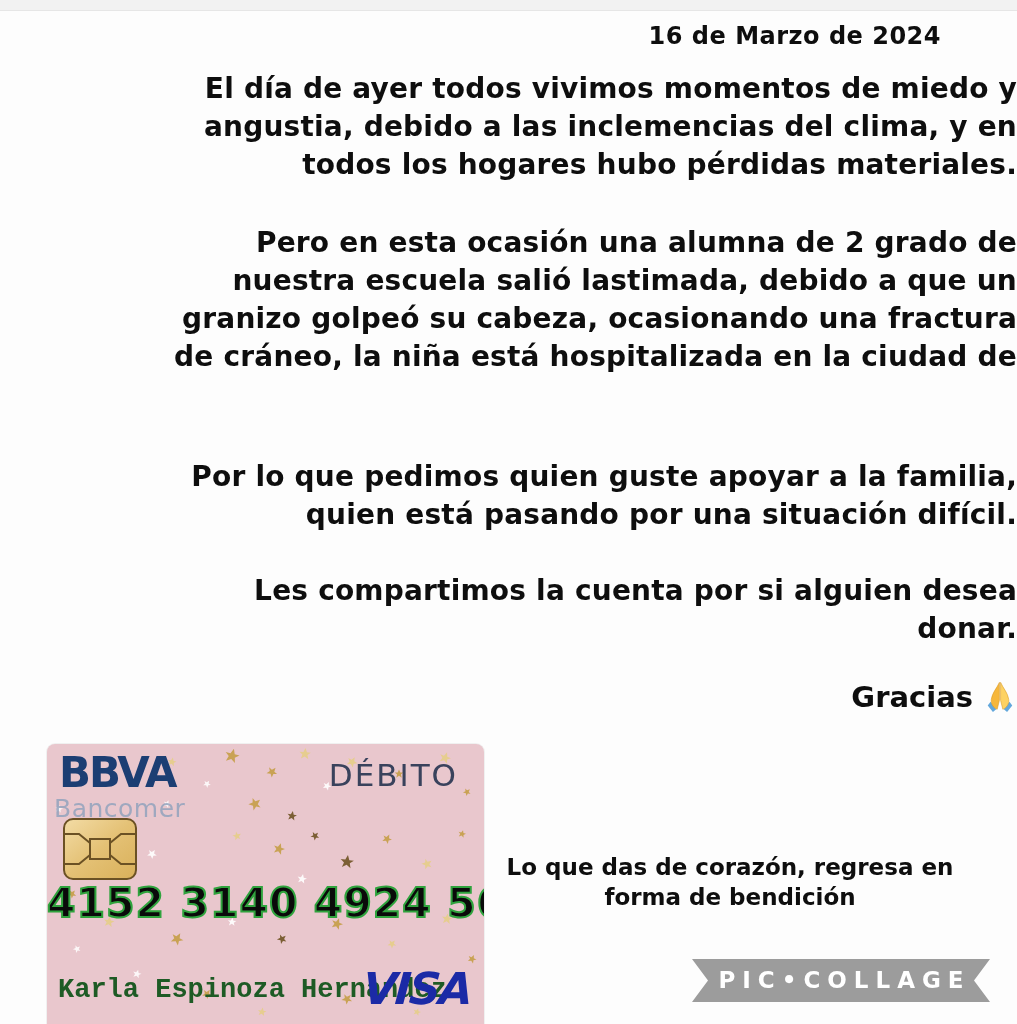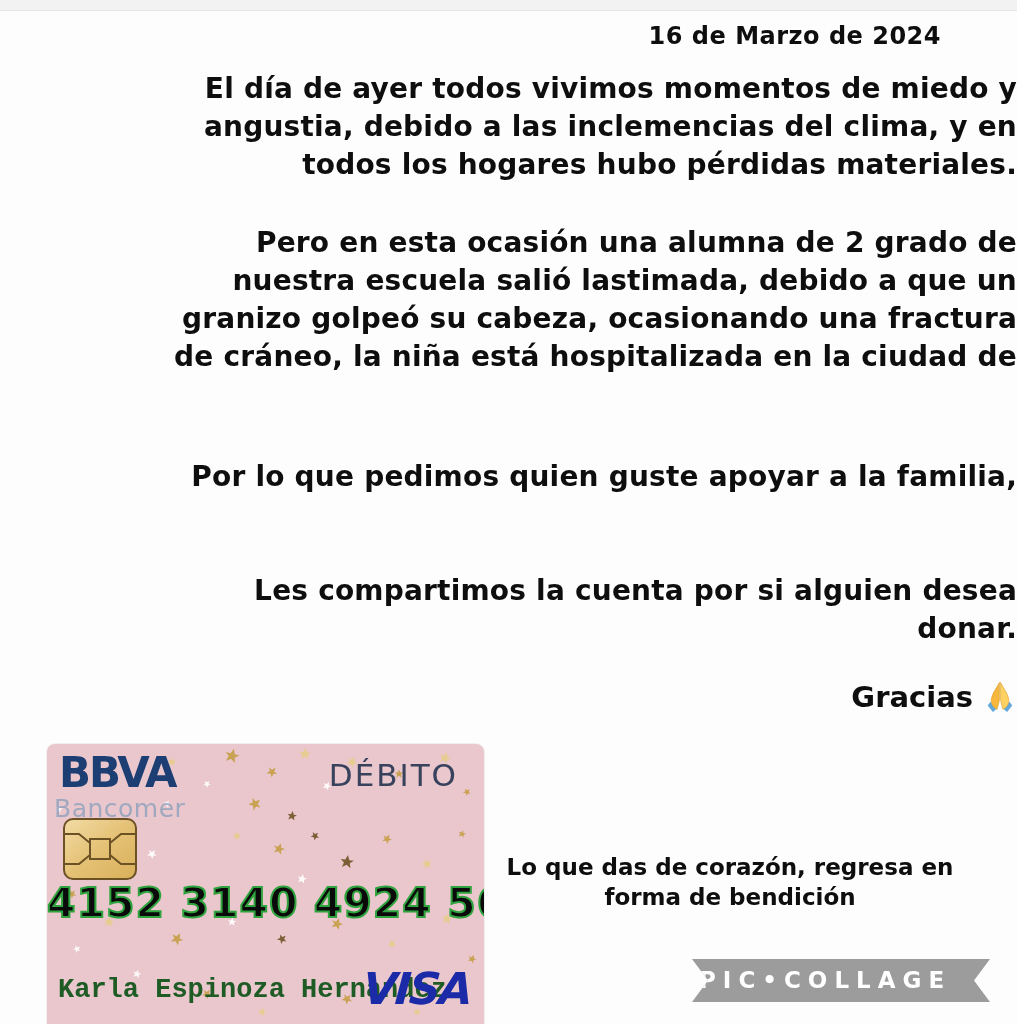--- a/index.html
+++ b/index.html
@@ -93,21 +93,21 @@
   .quote .line{white-space:nowrap;}
 
   
   .ribbon{
     position:absolute;left:692px;top:959px;
     width:298px;height:43px;
     background:#9c9c9c;
     clip-path:polygon(0 0,100% 0,calc(100% - 16px) 50%,100% 100%,0 100%,16px 50%);
     color:#ffffff;
     font-size:23px;font-weight:700;letter-spacing:7px;
-    line-height:43px;
+    line-height:43px;text-align:center;
     text-indent:7px;
   }
 </style>
 </head>
 <body>
 
 <div class="page">
   <div class="top-strip"></div>
 
   <div class="date">16 de Marzo de 2024</div>
@@ -120,20 +120,21 @@
 
   <div class="para p2">
     <div class="line">Pero en esta ocasión una alumna de 2 grado de</div>
     <div class="line">nuestra escuela salió lastimada, debido a que un</div>
     <div class="line">granizo golpeó su cabeza, ocasionando una fractura</div>
     <div class="line">de cráneo, la niña está hospitalizada en la ciudad de</div>
   </div>
 
   <div class="para p3">
     <div class="line">Por lo que pedimos quien guste apoyar a la familia,</div>
+    <div class="line">quien está pasando por una situación difícil.</div>
   </div>
 
   <div class="para p4">
     <div class="line">Les compartimos la cuenta por si alguien desea</div>
     <div class="line">donar.</div>
   </div>
 
   <div class="thanks">
     <span>Gracias</span><svg width="34" height="34" viewBox="0 0 36 36" aria-hidden="true">
       <path d="M8 23 L14 31 L10.5 34 L5 27 Z" fill="#63a8dc"></path>

